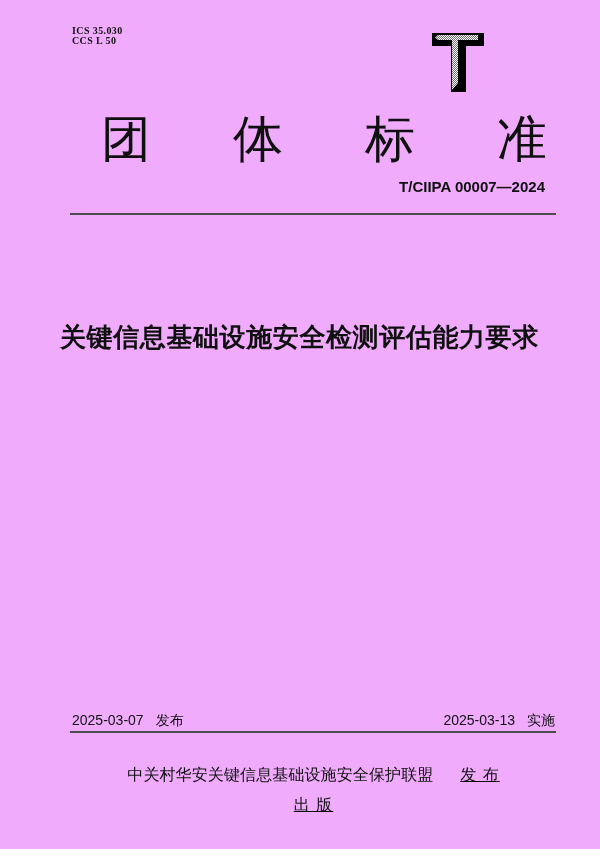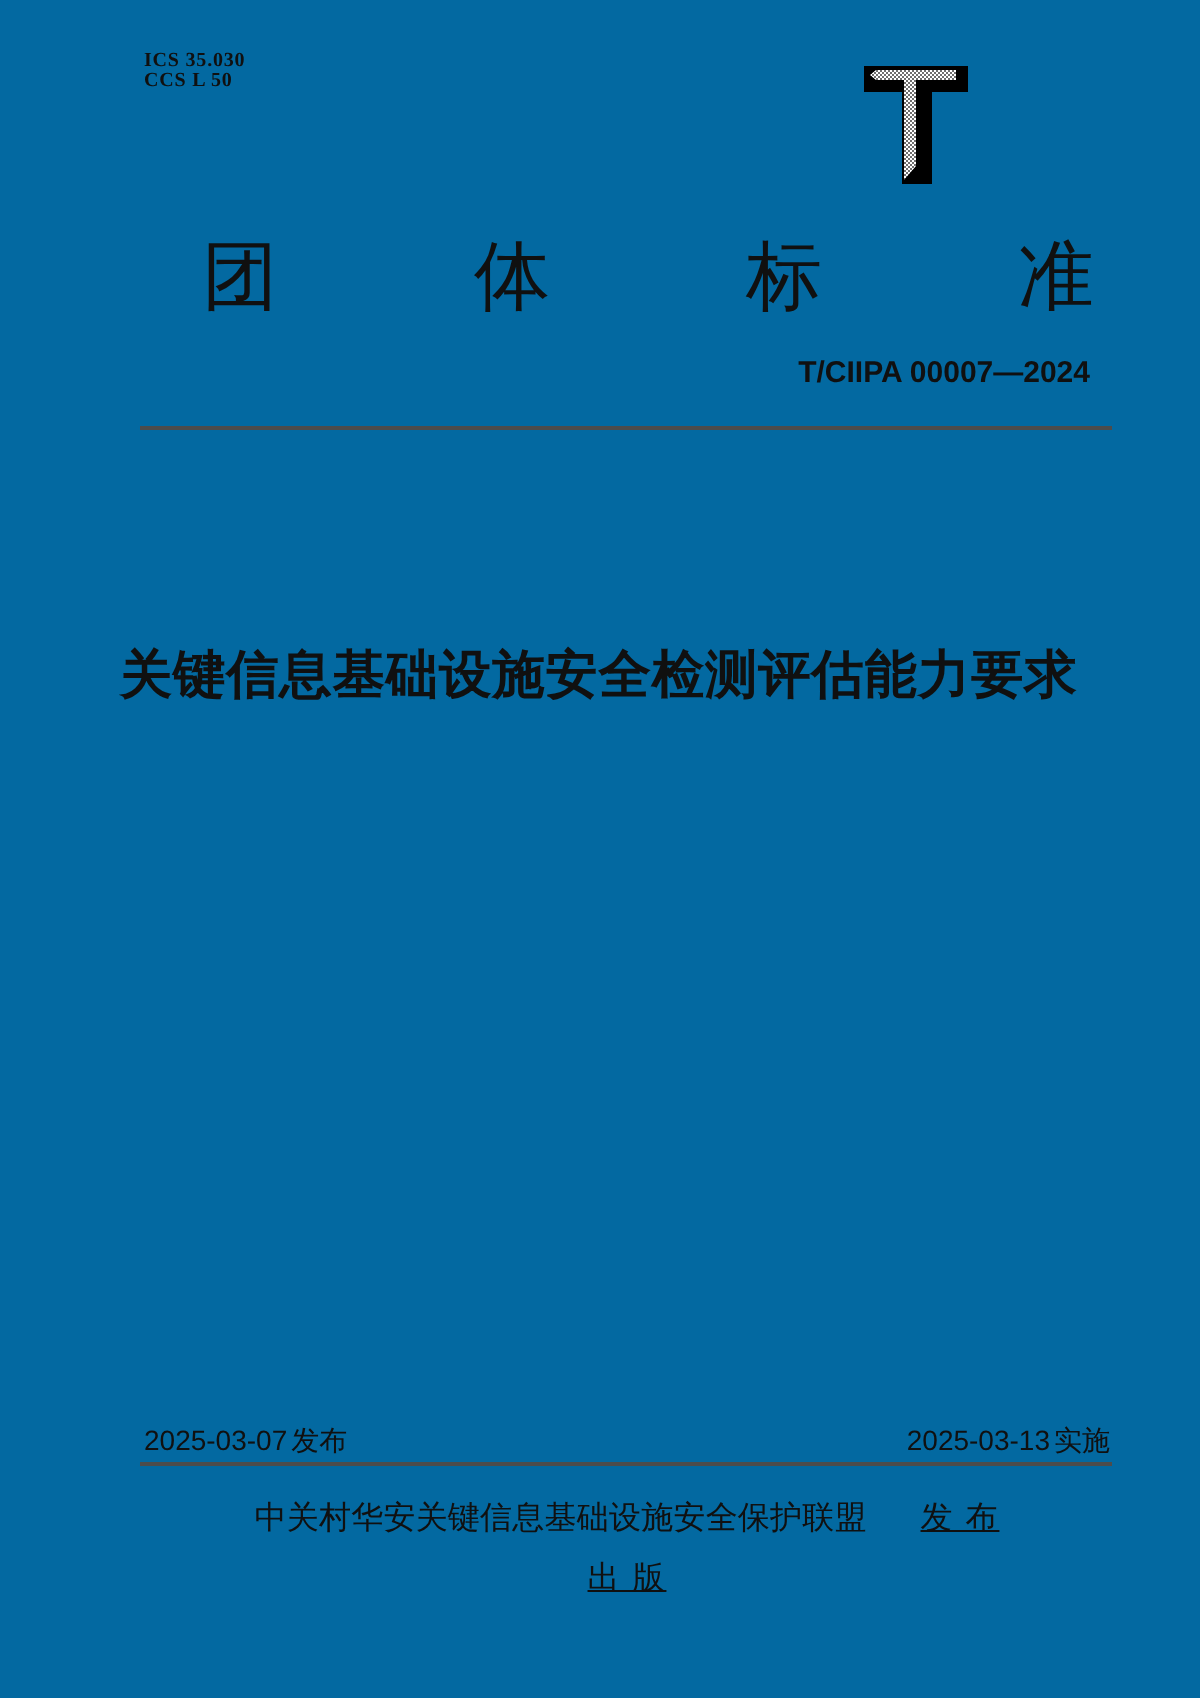--- a/index.html
+++ b/index.html
@@ -4,21 +4,21 @@
 <style>
   html, body {
     margin: 0;
     padding: 0;
     background: #ffffff;
   }
   .page {
     position: relative;
     width: 600px;
     height: 849px;
-    background: #0369a1;
+    background: #f0abfc;
     font-family: "Liberation Sans", sans-serif;
     color: #101010;
     overflow: hidden;
   }
   
   .codes {
     position: absolute;
     left: 72px;
     top: 26px;
     font-family: "Liberation Serif", serif;
@@ -36,21 +36,21 @@
     top: 33px;
     width: 52px;
     height: 59px;
   }
   
   .doc-type {
     position: absolute;
     left: 101px;
     top: 119px;
     width: 446px;
-    font-size: 38px;
+    font-size: 50px;
     line-height: 40px;
     font-weight: 500;
     text-align: justify;
     text-align-last: justify;
     white-space: nowrap;
     letter-spacing: 0;
   }
   
   .std-number {
     position: absolute;
@@ -105,37 +105,38 @@
     left: 72px;
     top: 712px;
     width: 483px;
     display: flex;
     justify-content: space-between;
     font-size: 14px;
     line-height: 17px;
     font-weight: 500;
     white-space: nowrap;
   }
-  .date-group { display: flex; gap: 2px; align-items: baseline; }
+  .date-group { display: flex; gap: 12px; align-items: baseline; }
   
   .publisher {
     position: absolute;
     left: 72px;
     top: 751px;
     width: 483px;
     font-size: 16px;
     line-height: 18px;
     font-weight: 500;
   }
   .pub-row {
     display: flex;
     justify-content: center;
     align-items: baseline;
     gap: 27px;
     white-space: nowrap;
+    margin-top: 15px;
   }
   .pub-row + .pub-row { margin-top: 12px; }
   .pub-left {
     width: 306px;
     text-align: justify;
     text-align-last: justify;
   }
   .pub-role { letter-spacing: 1px; text-decoration: underline; }
 </style>
 </head>

